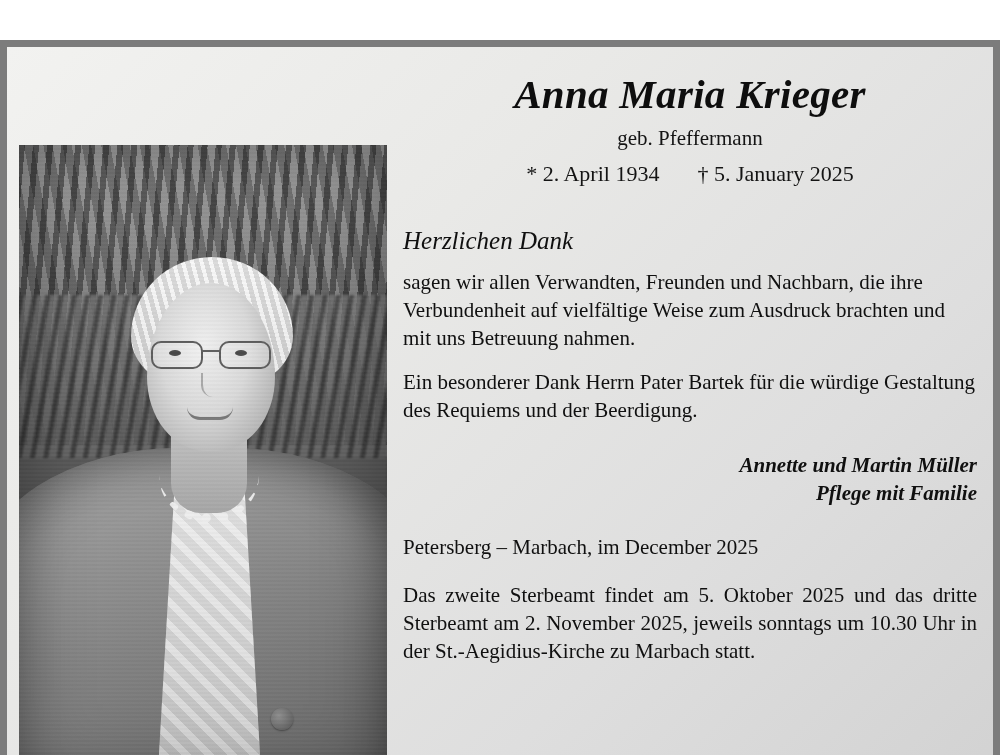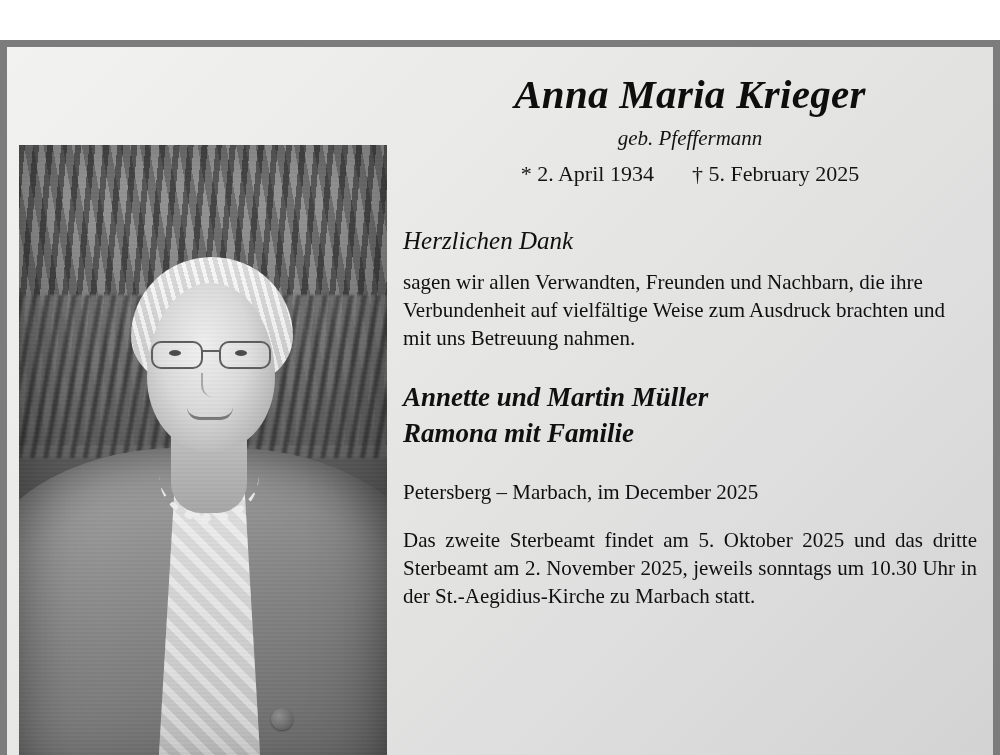--- a/index.html
+++ b/index.html
@@ -213,21 +213,20 @@
     letter-spacing: .3px;
     line-height: 1.05;
     white-space: nowrap;
   }
   .maiden {
     font-family: "Liberation Serif", serif;
     font-size: 21px;
     color: #141414;
     text-align: center;
     margin-top: 10px;
-    font-style: italic;
   }
   .dates {
     font-family: "Liberation Serif", serif;
     font-size: 22px;
     color: #141414;
     text-align: right;
     margin-top: 10px;
     display: flex;
     justify-content: center;
     gap: 38px;
@@ -245,24 +244,24 @@
     font-size: 21px;
     line-height: 1.33;
     color: #101010;
     margin-top: 16px;
   }
   .para.first { margin-top: 14px; }
   .signers {
     font-family: "Liberation Serif", serif;
     font-style: italic;
     font-weight: bold;
-    font-size: 27px;
+    font-size: 21px;
     line-height: 1.35;
     color: #101010;
-    text-align: left;
+    text-align: right;
     margin-top: 26px;
   }
   .place {
     font-family: "Liberation Serif", serif;
     font-size: 21px;
     color: #101010;
     margin-top: 28px;
   }
   .closing {
     font-family: "Liberation Serif", serif;
@@ -303,30 +302,31 @@
     <div class="vignette"></div>
   </div>
 
   <div class="content">
 
     <div class="name">Anna Maria Krieger</div>
     <div class="maiden">geb. Pfeffermann</div>
 
     <div class="dates">
       <span>* 2. April 1934</span>
-      <span>† 5. February 2025</span>
+      <span>† 5. January 2025</span>
     </div>
 
     <div class="thanks-title">Herzlichen Dank</div>
 
     <div class="para first">sagen wir allen Verwandten, Freunden und Nachbarn, die ihre Verbundenheit auf vielfältige Weise zum Ausdruck brachten und mit uns Betreuung nahmen.</div>
+    <div class="para">Ein besonderer Dank Herrn Pater Bartek für die würdige Gestaltung des Requiems und der Beerdigung.</div>
 
     <div class="signers">
       <div>Annette und Martin Müller</div>
-      <div>Ramona mit Familie</div>
+      <div>Pflege mit Familie</div>
     </div>
 
     <div class="place">Petersberg – Marbach, im December 2025</div>
 
     <div class="closing">Das zweite Sterbeamt findet am 5. Oktober 2025 und das dritte Sterbeamt am 2. November 2025, jeweils sonntags um 10.30 Uhr in der St.-Aegidius-Kirche zu Marbach statt.</div>
 
   </div>
 </div>
 
 </body></html>

